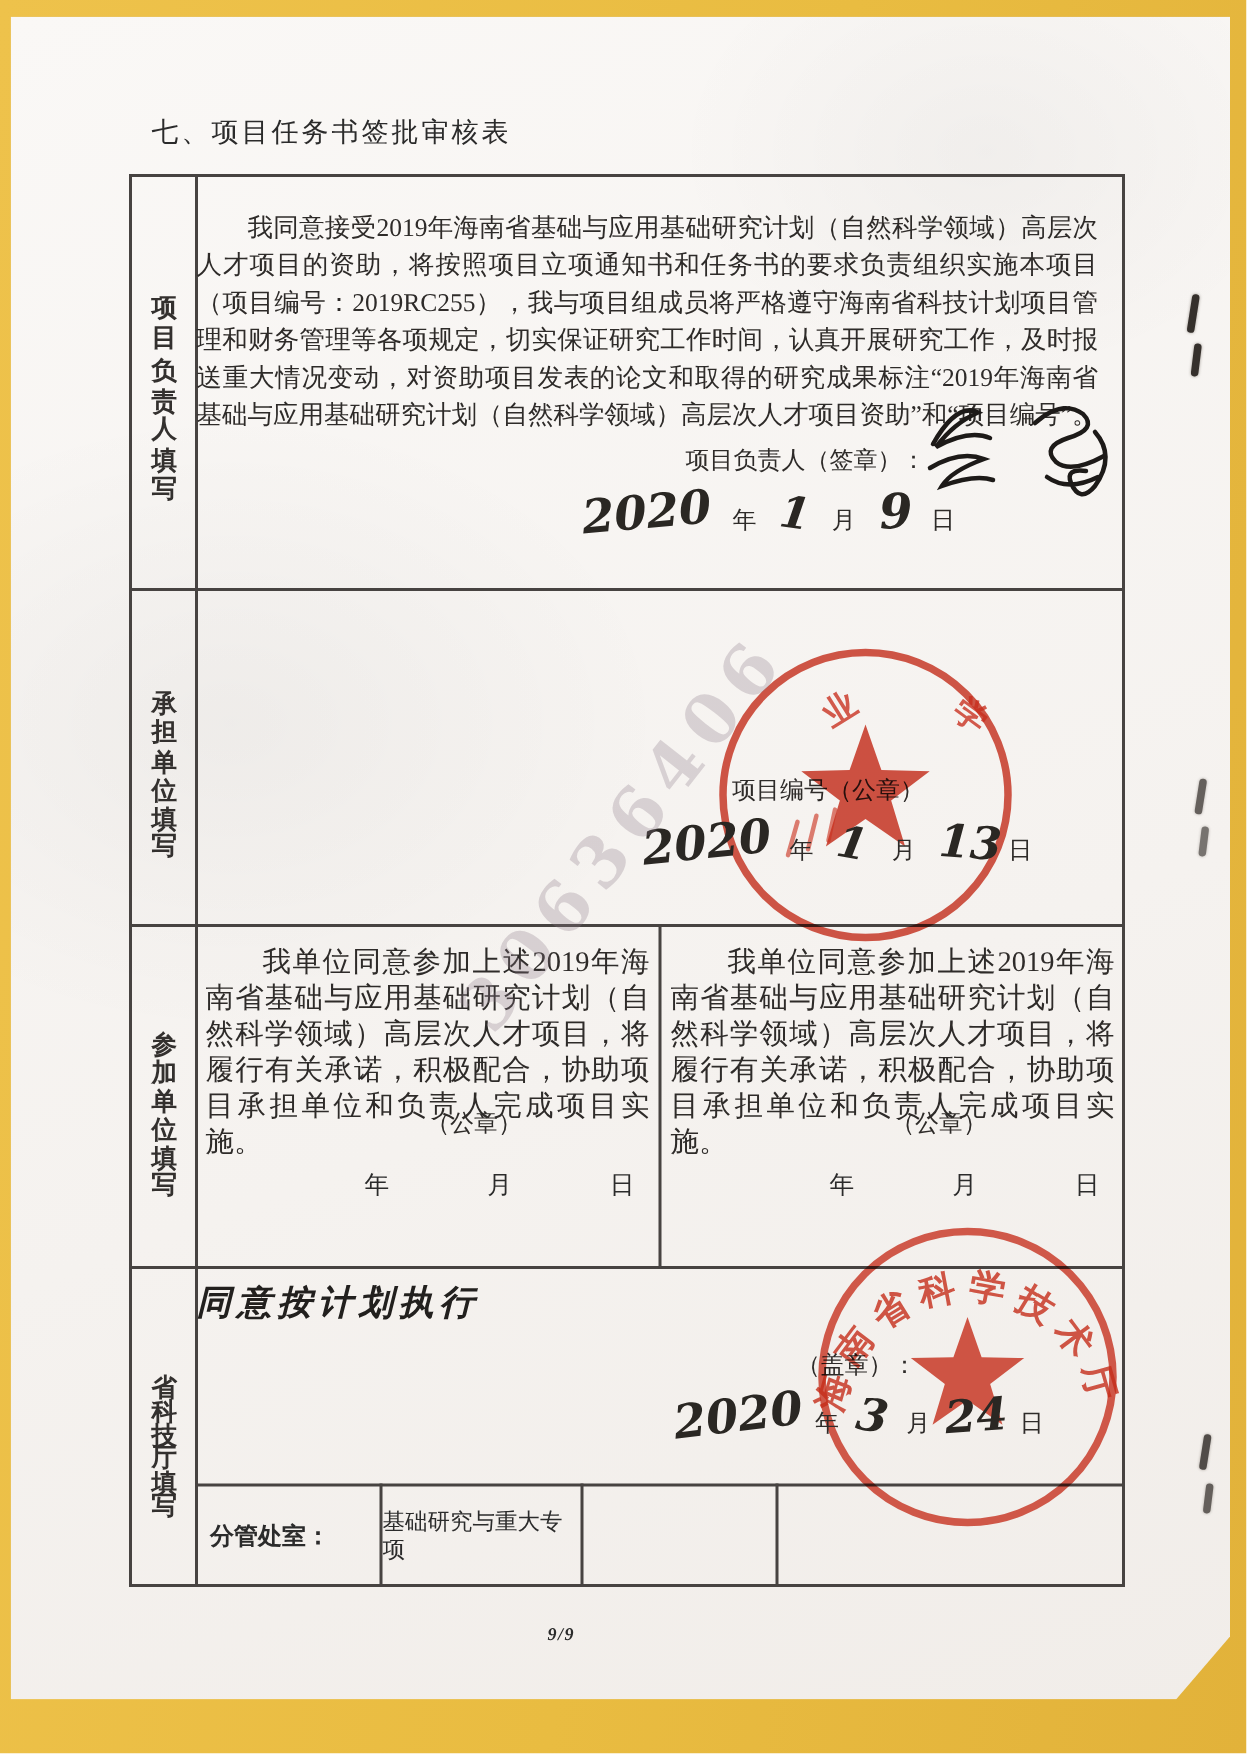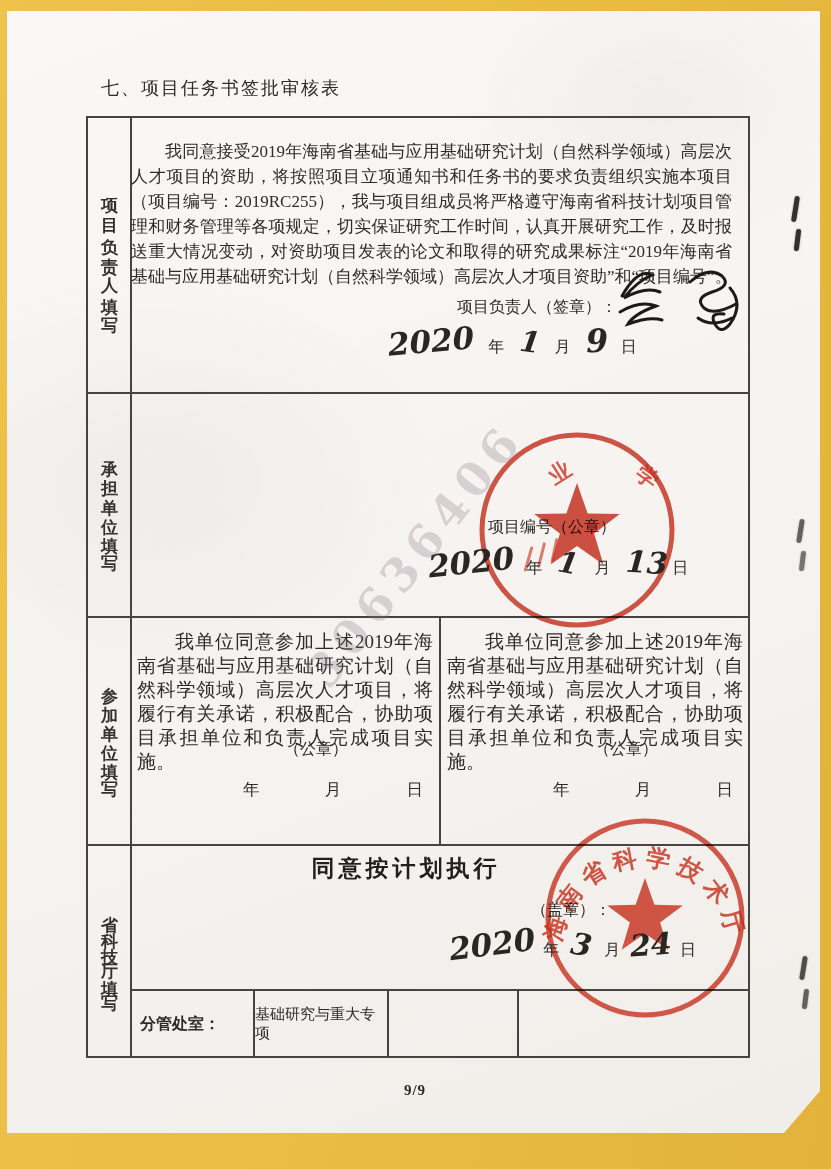--- a/index.html
+++ b/index.html
@@ -21,34 +21,34 @@
   
   .vhead{position:absolute;left:87px;width:45px;display:flex;align-items:center;justify-content:center;}
   .vhead span{writing-mode:vertical-rl;text-orientation:upright;font-size:17px;font-weight:600;color:#33302e;}
   .sp20 span{letter-spacing:20px;}
   .sp19 span{letter-spacing:19px;}
   .sp17 span{letter-spacing:16px;}
   .para{font-size:17px;line-height:25px;text-align:justify;text-indent:2em;color:#2e2b29;}
   .para.small{font-size:19px;line-height:24px;}
   .label{font-size:16px;color:#2e2b29;}
   .bold{font-weight:600;}
-  .center{text-align:center;}
+  .center{font-style:italic;}
   .decision{font-size:23px;font-weight:bold;letter-spacing:4px;color:#22201e;}
   .hand{font-family:"DejaVu Serif",serif;font-style:italic;font-weight:bold;color:#2a2723;}
   .daterow{display:flex;align-items:baseline;}
   .ymd{display:flex;justify-content:space-between;font-size:16.5px;}
   .stamp{mix-blend-mode:multiply;}
   .stampchar{position:absolute;color:rgba(200,45,28,.78);font-size:22px;font-weight:bold;}
   .redstroke{position:absolute;width:3px;background:rgba(201,48,30,.62);border-radius:2px;}
   .staple{position:absolute;width:5px;background:#35302c;border-radius:3px;box-shadow:0 0 2px rgba(60,50,40,.5);}
   .watermark{position:absolute;left:235px;top:528px;width:360px;text-align:center;
              transform:rotate(-52deg);font-family:"DejaVu Serif",serif;
              font-size:46px;letter-spacing:8px;font-weight:bold;
              color:rgba(138,118,132,.28);pointer-events:none;}
-  .pagenum{font-size:15px;font-weight:600;letter-spacing:1px;}
+  .pagenum{font-size:12px;font-weight:600;letter-spacing:1px;}
   .foot-cell{position:absolute;top:990px;height:68px;display:flex;align-items:center;justify-content:center;font-size:16px;}
 </style>
 </head>
 <body>
 
 <div class="scan">
   <div class="paper"></div>
 
   <div class="abs title" style="left:101px;top:76px;">七、项目任务书签批审核表</div>
 

